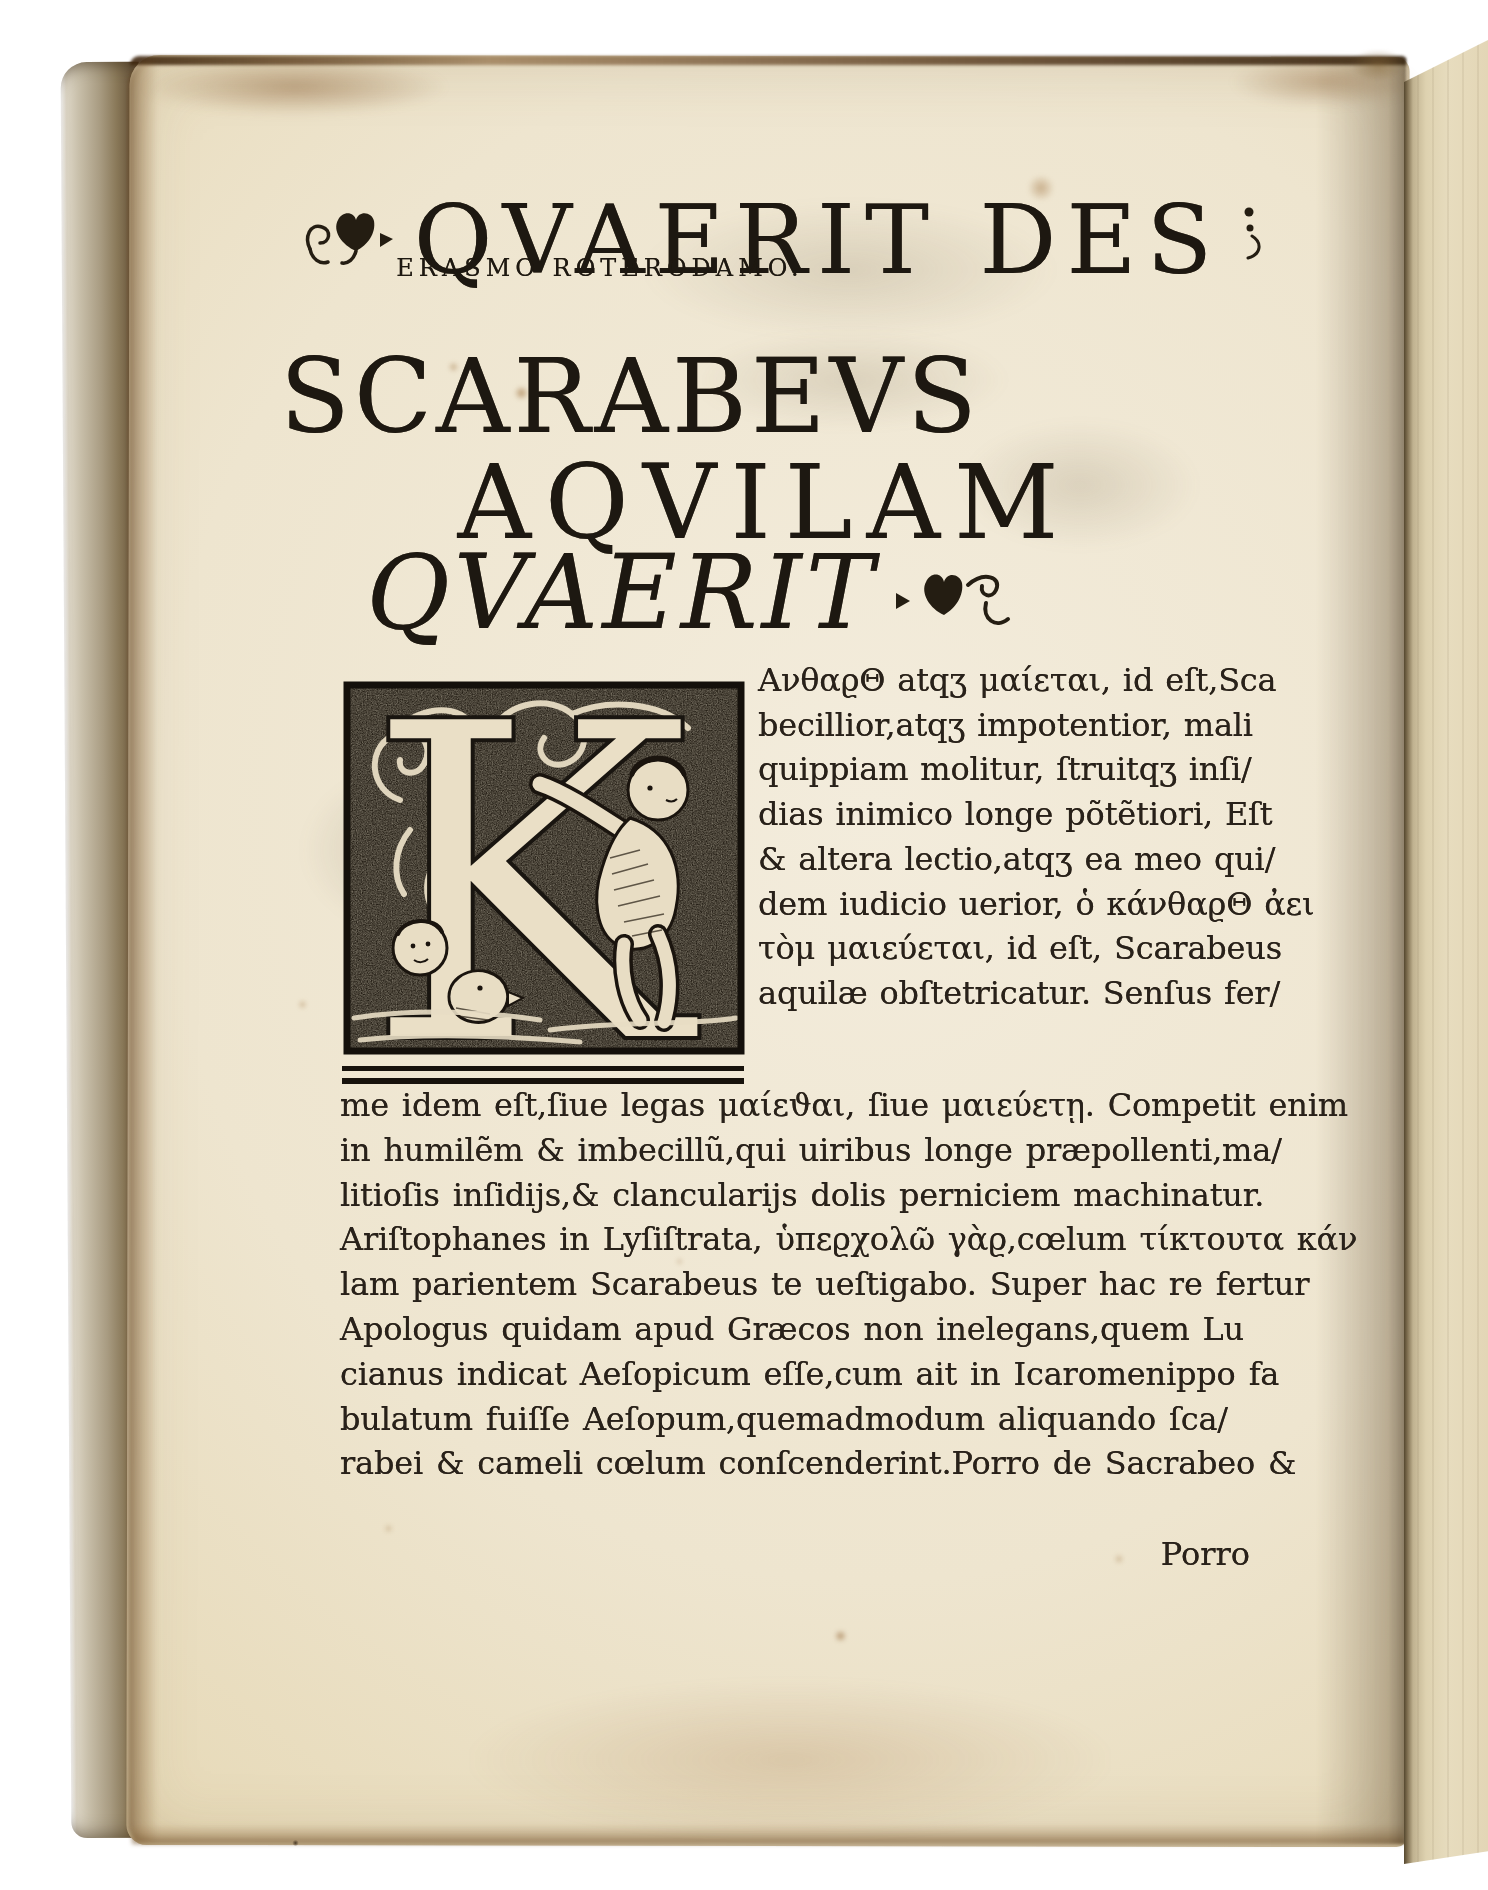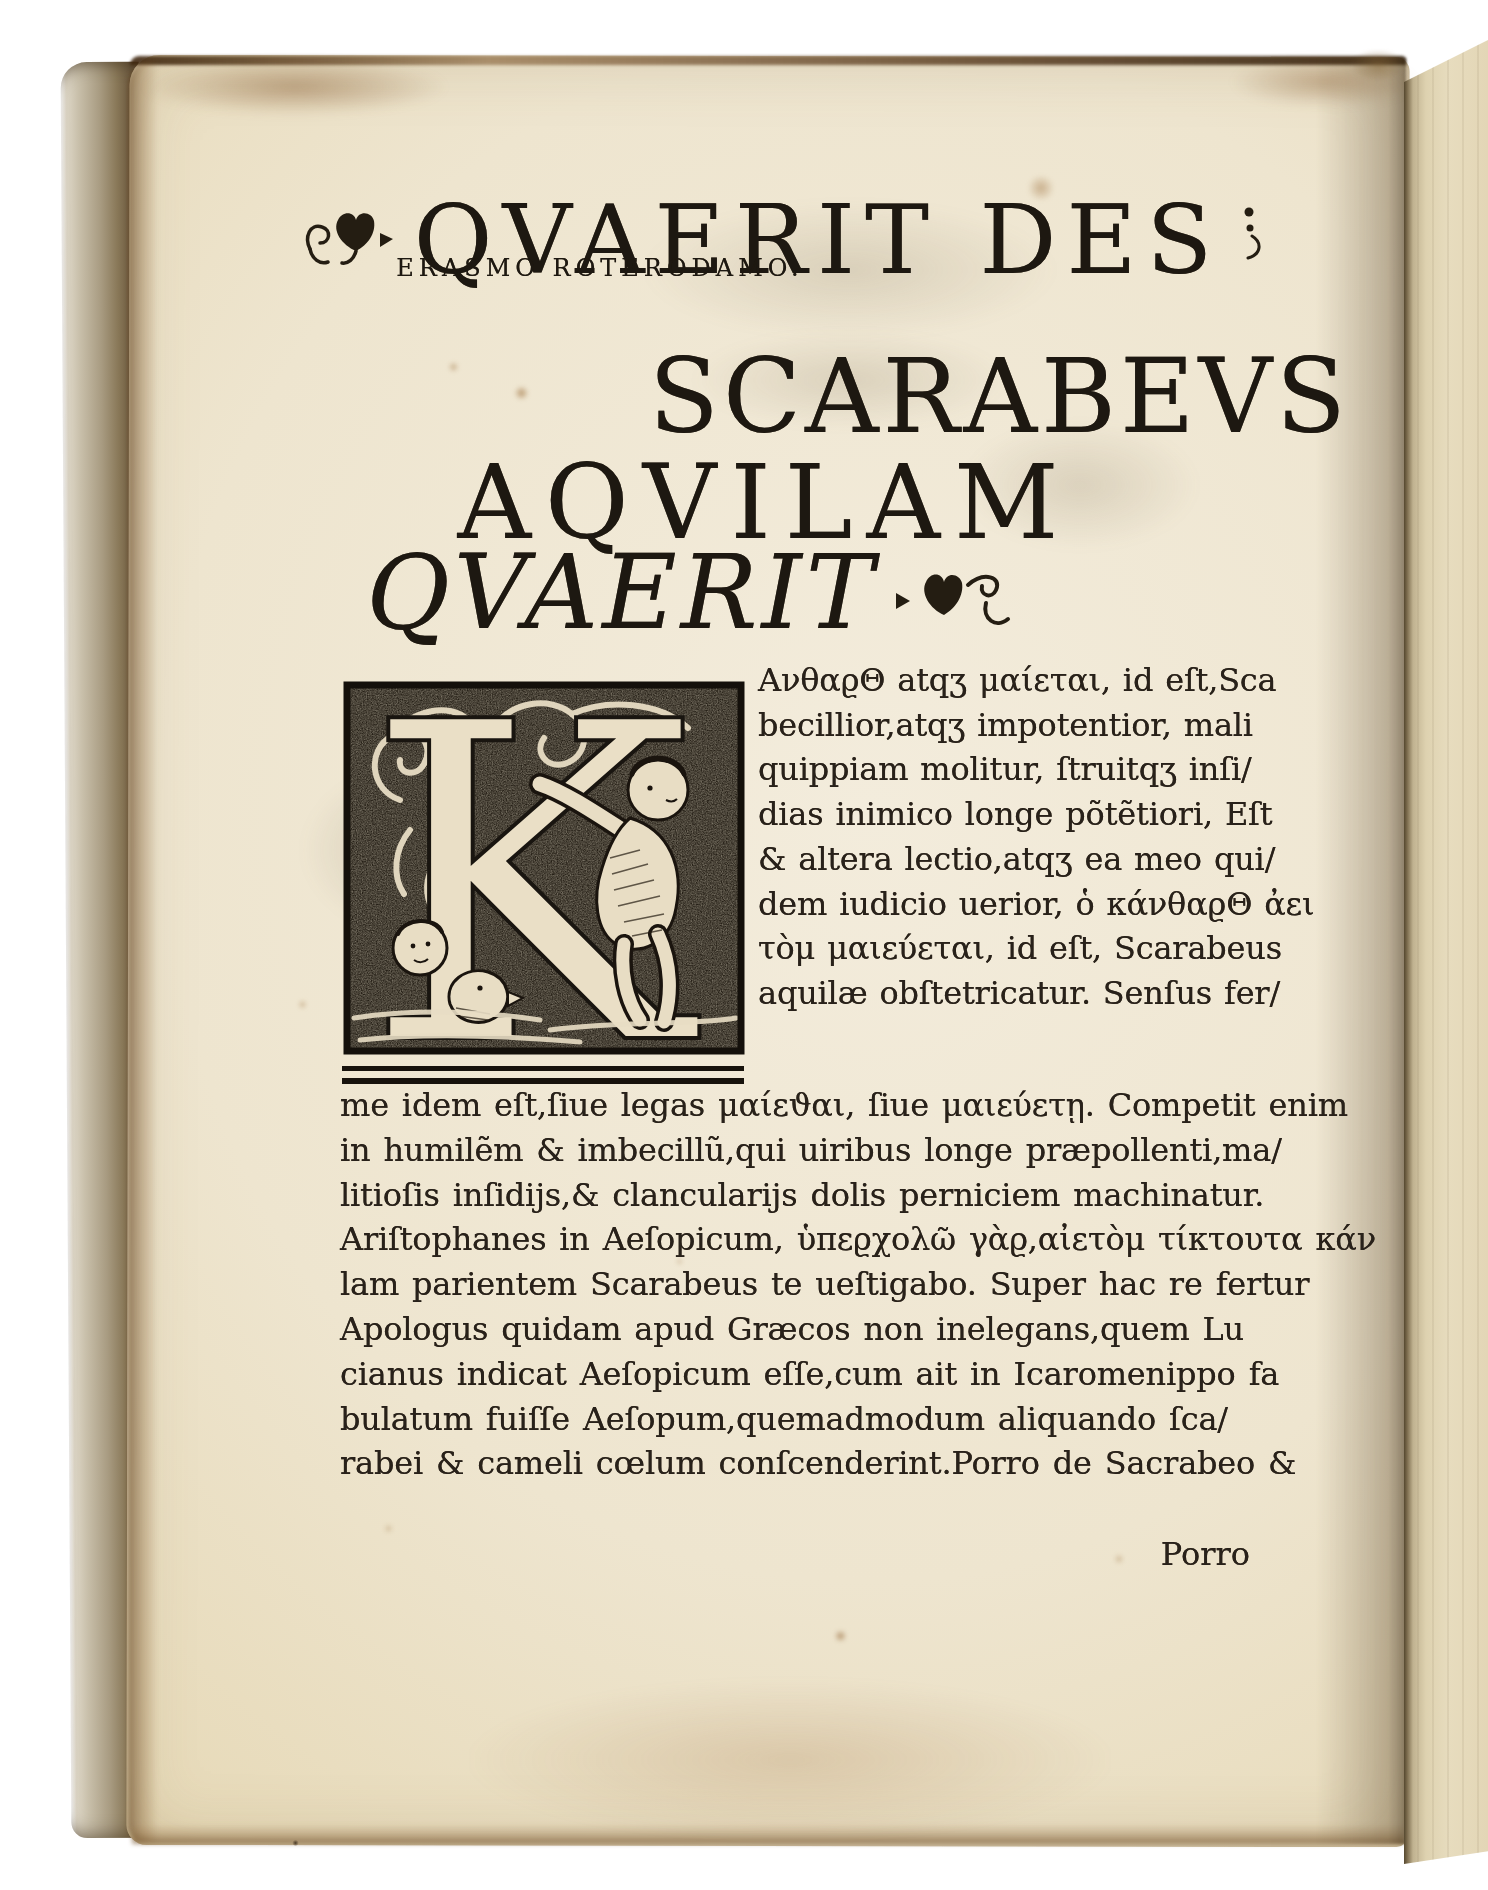--- a/index.html
+++ b/index.html
@@ -67,21 +67,21 @@
   .inktext{color:#28211a;text-shadow:0 0 0.5px rgba(40,28,12,.75);z-index:4;position:absolute;}
   .caps{color:#1d1811;}
   .header-row{
     left:270px;top:192px;width:1030px;display:flex;align-items:center;justify-content:center;gap:18px;
   }
   .header-row .htxt{font-size:96px;line-height:1;letter-spacing:10px;white-space:nowrap;}
   .byline{
     left:340px;top:254px;width:520px;text-align:center;
     font-size:24px;letter-spacing:5px;white-space:nowrap;
   }
-  .t1{left:280px;top:346px;width:1070px;text-align:right;font-size:102px;line-height:1;letter-spacing:4px;white-space:nowrap;}
+  .t1{left:280px;top:346px;width:1070px;text-align:left;font-size:102px;line-height:1;letter-spacing:4px;white-space:nowrap;}
   .t2{left:230px;top:452px;width:1070px;text-align:center;font-size:102px;line-height:1;letter-spacing:14px;white-space:nowrap;}
   .t3row{left:145px;top:542px;width:1100px;display:flex;align-items:center;justify-content:center;gap:14px;}
   .t3row .ttxt{font-size:102px;line-height:1;letter-spacing:4px;white-space:nowrap;font-style:italic;}
   .woodcut{position:absolute;left:340px;top:678px;width:408px;height:408px;z-index:4;}
   .beside{left:758px;top:658px;width:494px;font-size:32px;line-height:44.7px;letter-spacing:-0.2px;word-spacing:2px;}
   .fullblock{left:340px;top:1083px;width:910px;font-size:32px;line-height:44.8px;letter-spacing:-0.2px;word-spacing:3px;}
   .ln{white-space:nowrap;}
   .catchline{left:340px;top:1532px;width:910px;text-align:right;font-size:32px;line-height:44.8px;}
   .orn{display:block;}
 </style>
@@ -229,21 +229,21 @@
     <div class="ln">&amp; altera lectio,atqʒ ea meo qui/</div>
     <div class="ln">dem iudicio uerior, ὁ κάνθαϱΘ ἀει</div>
     <div class="ln">τὸμ μαιεύεται, id eſt, Scarabeus</div>
     <div class="ln">aquilæ obſtetricatur. Senſus fer/</div>
   </div>
 
   <div class="inktext fullblock">
     <div class="ln">me idem eſt,ſiue legas μαίεϑαι, ſiue μαιεύετῃ. Competit enim</div>
     <div class="ln">in humilẽm &amp; imbecillũ,qui uiribus longe præpollenti,ma/</div>
     <div class="ln">litioſis inſidijs,&amp; clancularijs dolis perniciem machinatur.</div>
-    <div class="ln">Ariſtophanes in Aeſopicum, ὑπεϱχολῶ γὰϱ,αἰετὸμ τίκτουτα κάν</div>
+    <div class="ln">Ariſtophanes in Lyſiſtrata, ὑπεϱχολῶ γὰϱ,cœlum τίκτουτα κάν</div>
     <div class="ln">lam parientem Scarabeus te ueſtigabo. Super hac re fertur</div>
     <div class="ln">Apologus quidam apud Græcos non inelegans,quem Lu</div>
     <div class="ln">cianus indicat Aeſopicum eſſe,cum ait in Icaromenippo fa</div>
     <div class="ln">bulatum fuiſſe Aeſopum,quemadmodum aliquando ſca/</div>
     <div class="ln">rabei &amp; cameli cœlum conſcenderint.Porro de Sacrabeo &amp;</div>
   </div>
 
   <div class="inktext catchline">Porro</div>
 
 </div>

